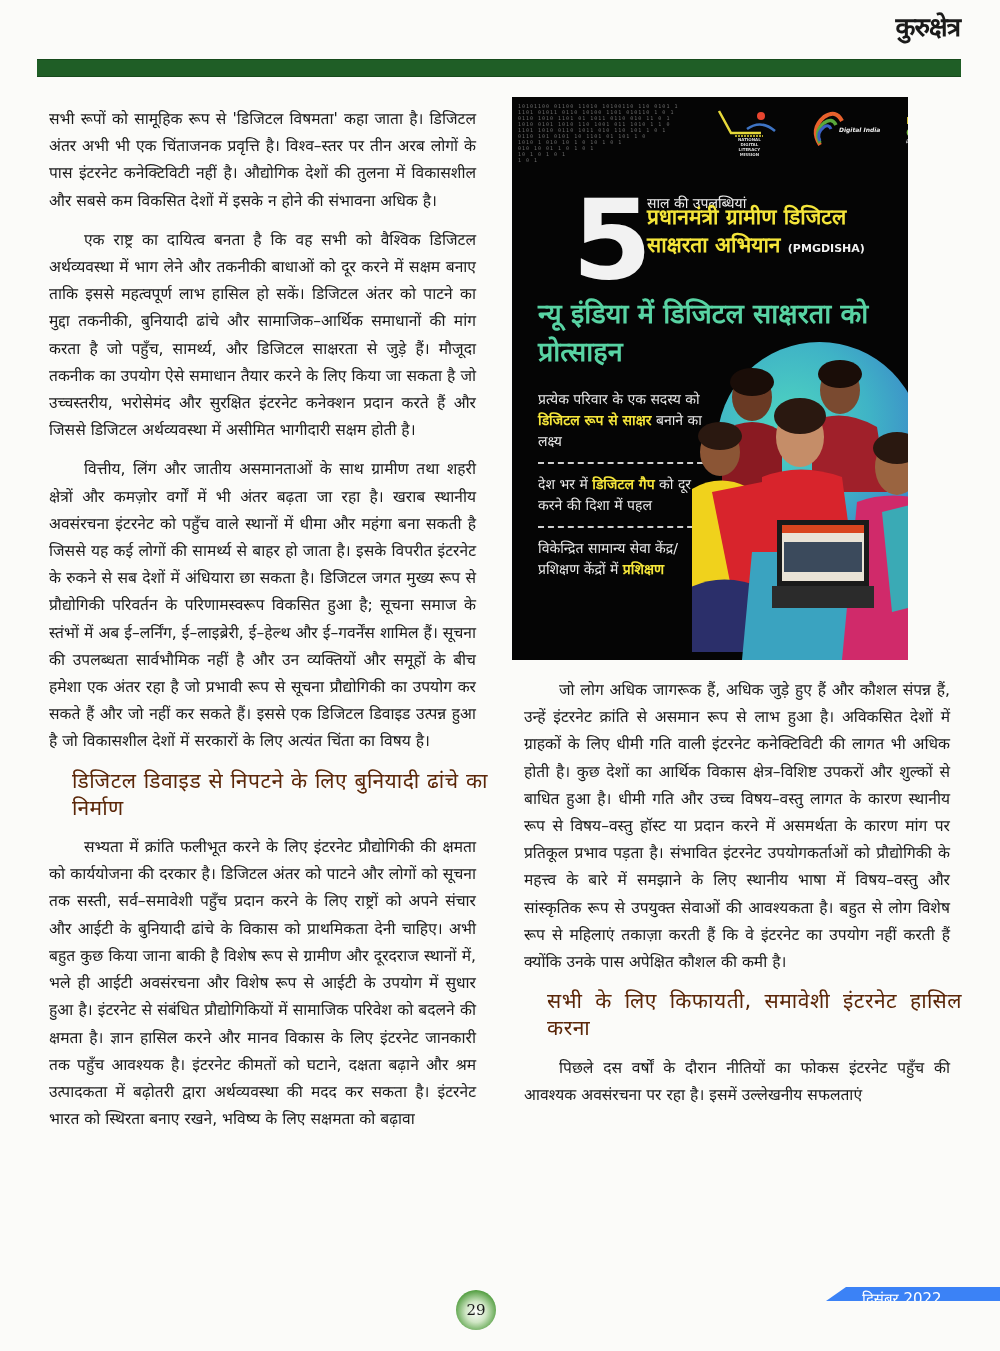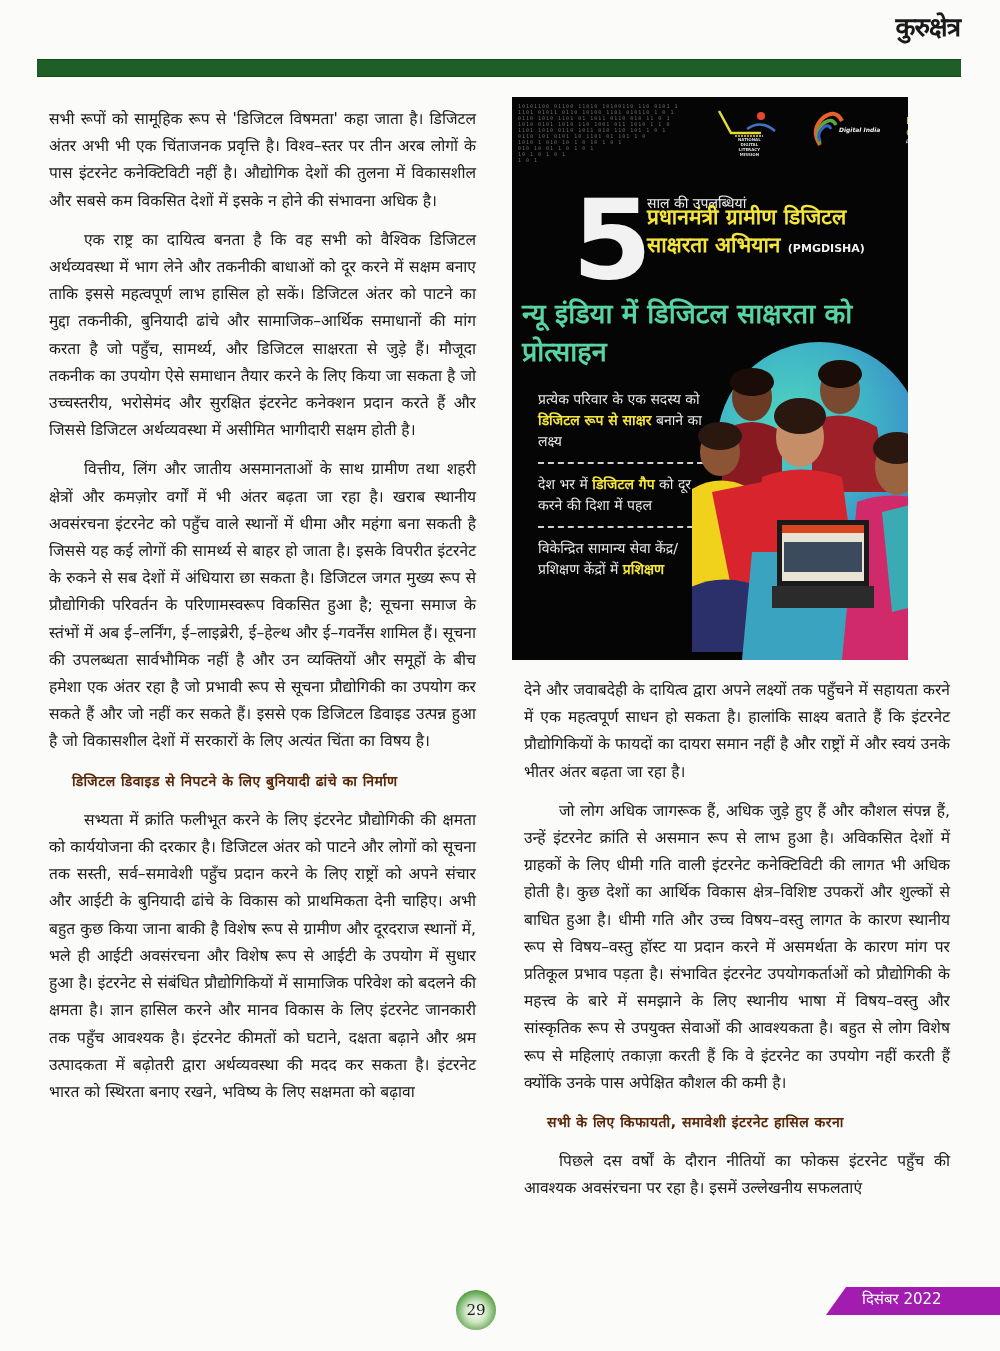--- a/index.html
+++ b/index.html
@@ -8,52 +8,52 @@
 
   .masthead { position: absolute; top: 8px; right: 40px; font-family: "DejaVu Serif", serif; font-weight: bold; font-size: 26px; color: #1a1a1a; letter-spacing: -1px; }
   .green-bar { position: absolute; left: 37px; top: 59px; width: 924px; height: 18px; background: #1f5e26; border-top: 1px solid #174a1d; border-bottom: 1px solid #174a1d; }
 
   .col { position: absolute; font-size: 15.6px; line-height: 27.2px; text-align: justify; text-align-last: left; }
   .col-left { left: 37px; top: 94px; width: 451px; }
   .col-right { left: 512px; top: 665px; width: 450px; }
   .col p { margin: 12px; }
   .col p.indent { text-indent: 35px; }
   .col p.cont { text-indent: 0; }
-  .heading { color: #5a2608; font-weight: bold; padding-left: 35px; font-size: 14px; line-height: 27.2px; letter-spacing: 0.5px; }
+  .heading { color: #5a2608; font-weight: normal; padding-left: 35px; font-size: 21px; line-height: 27.2px; letter-spacing: 0.5px; }
 
   
   .poster { position: absolute; left: 512px; top: 97px; width: 396px; height: 563px; background: #050505; overflow: hidden; padding-left: 44px; }
   .matrix { position: absolute; left: 6px; top: 6px; width: 180px; height: 60px; font-family: "DejaVu Sans Mono", monospace; font-size: 5px; line-height: 6px; color: #6c6c6c; white-space: pre; overflow: hidden; letter-spacing: 1px; }
   .logo-ndlm { position: absolute; left: 205px; top: 10px; width: 60px; height: 56px; }
   .logo-ndlm-text { position: absolute; left: 226px; top: 40px; font-size: 4px; line-height: 5px; color: #ddd; text-align: center; font-weight: bold; }
   .logo-di { position: absolute; left: 290px; top: 12px; width: 100px; height: 40px; }
   .logo-di-text { position: absolute; left: 327px; top: 29px; font-size: 6px; color: #eee; font-style: italic; font-weight: bold; }
   .logo-mygov { position: absolute; left: 394px; top: 16px; font-family: "DejaVu Sans", sans-serif; font-weight: bold; line-height: 13px; }
   .logo-mygov .my { font-size: 13px; color: #e4d23a; display: block; }
   .logo-mygov .gov { font-size: 13px; display: block; }
   .logo-mygov .gov .g { color: #7fc24a; } .logo-mygov .gov .o { color: #e94b30; } .logo-mygov .gov .v { color: #48a8e0; }
   .logo-mygov .tag { font-size: 5px; color: #ddd; display: block; line-height: 7px; }
 
   .big5 { position: absolute; left: 62px; top: 88px; font-family: "DejaVu Sans", sans-serif; font-weight: bold; font-size: 110px; line-height: 110px; color: #f2f2f2; transform: scaleX(1.05); }
   .p-sub { position: absolute; left: 135px; top: 96px; font-size: 14px; color: #efefef; }
   .p-title { position: absolute; left: 135px; top: 106px; font-size: 21px; line-height: 28px; font-weight: bold; color: #f4e53a; }
   .p-title .abbr { font-size: 11px; color: #f2f2f2; font-weight: bold; }
-  .p-headline { position: absolute; left: 10px; top: 198px; width: 420px; font-size: 27px; line-height: 38px; font-weight: bold; color: #58d3a3; }
+  .p-headline { position: absolute; left: 26px; top: 198px; width: 420px; font-size: 27px; line-height: 38px; font-weight: bold; color: #58d3a3; }
 
   .p-list { position: absolute; left: 26px; top: 292px; width: 180px; font-size: 14px; line-height: 21px; color: #eaeaea; }
   .p-list .item { padding: 0 0 10px 0; }
   .p-list .hl { color: #f4e53a; font-weight: bold; margin-top: 32px; }
   .p-list .dash { border-top: 2px dashed #cfcfcf; margin: 0 0 10px 0; width: 175px; }
 
   .globe { position: absolute; left: 222px; top: 80px; width: 205px; height: 205px; border-radius: 50%; background: radial-gradient(circle at 35% 40%, #4fd5c0 0%, #3fb3c6 45%, #3c86c9 80%, #3a6fbf 100%); }
   .photo { position: absolute; left: 180px; top: 255px; width: 270px; height: 308px; }
 
   
   .page-num { position: absolute; left: 456px; top: 1290px; width: 40px; height: 40px; border-radius: 50%; background: radial-gradient(circle at 50% 55%, #ffffff 0%, #cfe6c4 35%, #4c9a3a 75%, #1e5e1b 100%); display: flex; align-items: center; justify-content: center; font-family: "DejaVu Serif", serif; font-size: 15px; color: #1a1a1a; }
-  .date-tab { position: absolute; left: 826px; top: 1287px; width: 174px; height: 28px; background: #a21caf; clip-path: polygon(20px 0, 100% 0, 100% 100%, 0 100%); color: #fff; font-size: 15px; line-height: 25px; padding-left: 36px; font-family: "DejaVu Sans", sans-serif; }
+  .date-tab { position: absolute; left: 826px; top: 1287px; width: 174px; height: 14px; background: #3b82f6; clip-path: polygon(20px 0, 100% 0, 100% 100%, 0 100%); color: #fff; font-size: 15px; line-height: 25px; padding-left: 36px; font-family: "DejaVu Sans", sans-serif; }
 </style>
 </head>
 <body>
 
 <div class="masthead">कुरुक्षेत्र</div>
 <div class="green-bar"></div>
 
 <div class="col col-left">
   <p class="cont">सभी रूपों को सामूहिक रूप से 'डिजिटल विषमता' कहा जाता है। डिजिटल अंतर अभी भी एक चिंताजनक प्रवृत्ति है। विश्व–स्तर पर तीन अरब लोगों के पास इंटरनेट कनेक्टिविटी नहीं है। औद्योगिक देशों की तुलना में विकासशील और सबसे कम विकसित देशों में इसके न होने की संभावना अधिक है।</p>
   <p class="indent">एक राष्ट्र का दायित्व बनता है कि वह सभी को वैश्विक डिजिटल अर्थव्यवस्था में भाग लेने और तकनीकी बाधाओं को दूर करने में सक्षम बनाए ताकि इससे महत्वपूर्ण लाभ हासिल हो सकें। डिजिटल अंतर को पाटने का मुद्दा तकनीकी, बुनियादी ढांचे और सामाजिक–आर्थिक समाधानों की मांग करता है जो पहुँच, सामर्थ्य, और डिजिटल साक्षरता से जुड़े हैं। मौजूदा तकनीक का उपयोग ऐसे समाधान तैयार करने के लिए किया जा सकता है जो उच्चस्तरीय, भरोसेमंद और सुरक्षित इंटरनेट कनेक्शन प्रदान करते हैं और जिससे डिजिटल अर्थव्यवस्था में असीमित भागीदारी सक्षम होती है।</p>
@@ -146,21 +146,20 @@
 
     <rect x="85" y="168" width="92" height="66" fill="#1a1a1a"></rect>
     <rect x="90" y="173" width="82" height="56" fill="#e9e3d6"></rect>
     <rect x="90" y="173" width="82" height="8" fill="#d9451f"></rect>
     <rect x="92" y="190" width="78" height="30" fill="#3b4a5c"></rect>
     <rect x="80" y="234" width="102" height="22" fill="#2b2b2b"></rect>
   </svg>
 </div>
 
 <div class="col col-right">
-  <p class="cont">देने और जवाबदेही के दायित्व द्वारा अपने लक्ष्यों तक पहुँचने में सहायता करने में एक महत्वपूर्ण साधन हो सकता है। हालांकि साक्ष्य बताते हैं कि इंटरनेट प्रौद्योगिकियों के फायदों का दायरा समान नहीं है और राष्ट्रों में और स्वयं उनके भीतर अंतर बढ़ता जा रहा है।</p>
   <p class="indent">जो लोग अधिक जागरूक हैं, अधिक जुड़े हुए हैं और कौशल संपन्न हैं, उन्हें इंटरनेट क्रांति से असमान रूप से लाभ हुआ है। अविकसित देशों में ग्राहकों के लिए धीमी गति वाली इंटरनेट कनेक्टिविटी की लागत भी अधिक होती है। कुछ देशों का आर्थिक विकास क्षेत्र–विशिष्ट उपकरों और शुल्कों से बाधित हुआ है। धीमी गति और उच्च विषय–वस्तु लागत के कारण स्थानीय रूप से विषय–वस्तु हॉस्ट या प्रदान करने में असमर्थता के कारण मांग पर प्रतिकूल प्रभाव पड़ता है। संभावित इंटरनेट उपयोगकर्ताओं को प्रौद्योगिकी के महत्त्व के बारे में समझाने के लिए स्थानीय भाषा में विषय–वस्तु और सांस्कृतिक रूप से उपयुक्त सेवाओं की आवश्यकता है। बहुत से लोग विशेष रूप से महिलाएं तकाज़ा करती हैं कि वे इंटरनेट का उपयोग नहीं करती हैं क्योंकि उनके पास अपेक्षित कौशल की कमी है।</p>
   <div class="heading">सभी के लिए किफायती, समावेशी इंटरनेट हासिल करना</div>
   <p class="indent">पिछले दस वर्षों के दौरान नीतियों का फोकस इंटरनेट पहुँच की आवश्यक अवसंरचना पर रहा है। इसमें उल्लेखनीय सफलताएं</p>
 </div>
 
 <div class="page-num">
     <span>29</span>
   </div>
 <div class="date-tab">दिसंबर 2022</div>
 

